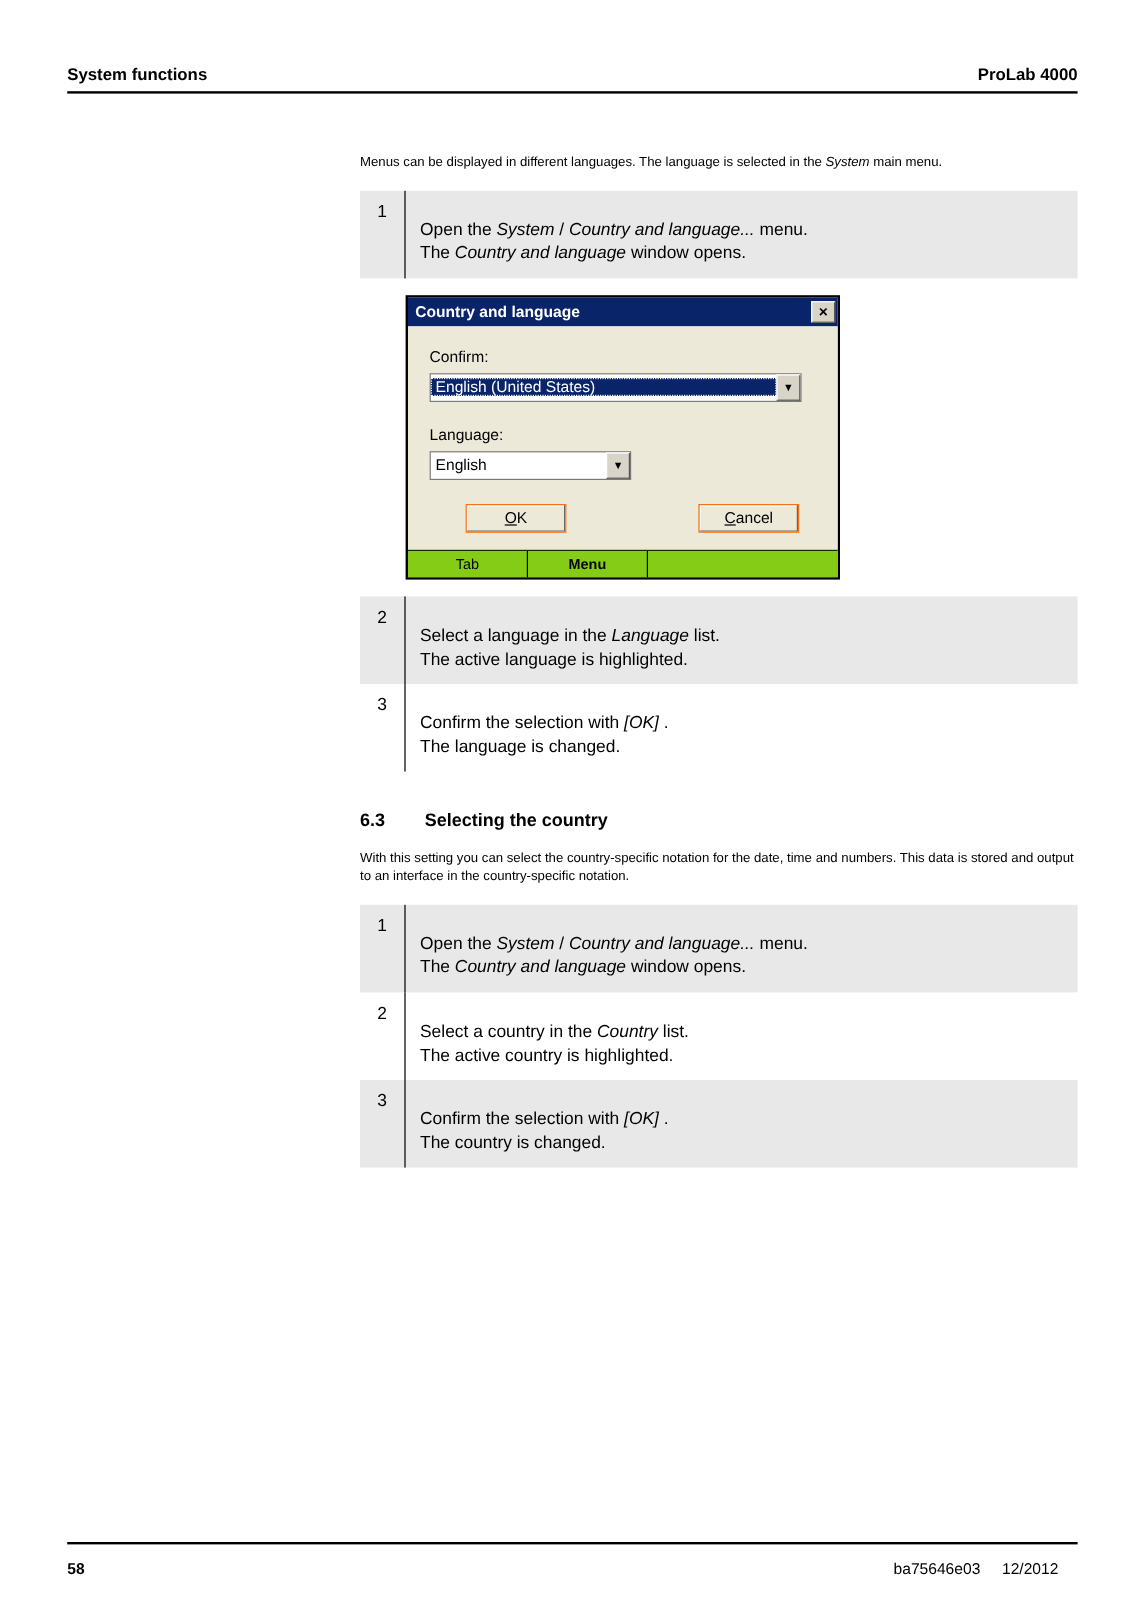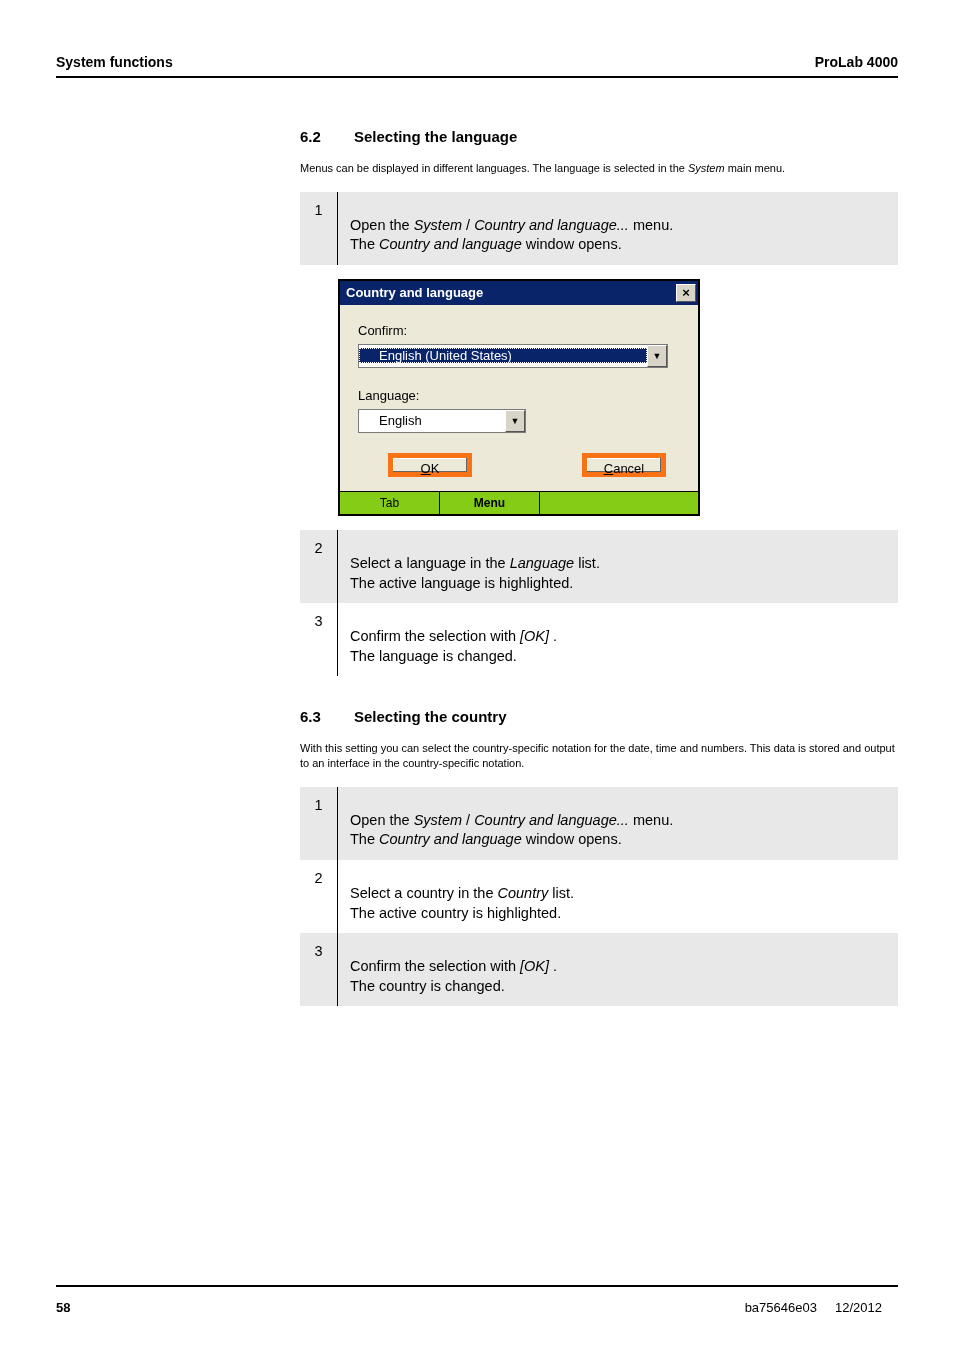--- a/index.html
+++ b/index.html
@@ -104,21 +104,21 @@
     background: #fff;
     border: 1px solid #7a7a7a;
     height: 24px;
     align-items: center;
     margin-bottom: 20px;
   }
   .combo.long { width: 310px; }
   .combo.short { width: 168px; }
   .combo-sel {
     flex: 1;
-    padding: 0 20px;
+    padding: 0 4px;
     font-size: 13px;
     white-space: nowrap;
     overflow: hidden;
   }
   .combo-sel.hilite {
     background: #0a246a;
     color: #fff;
     outline: 1px dotted #fff;
     outline-offset: -1px;
   }
@@ -134,21 +134,21 @@
   }
   .btn-row {
     display: flex;
     gap: 110px;
     margin: 8px 0 8px 30px;
   }
   .win-btn {
     width: 84px;
     height: 24px;
     background: #ece9d8;
-    border: 5px solid #f97316;
+    border: 1px solid #f97316;
     box-shadow: inset -1px -1px #666, inset 1px 1px #fff;
     font-size: 13px;
     text-align: center;
     line-height: 22px;
   }
   .win-btn .ul { text-decoration: underline; }
   .tab-row {
     display: flex;
     border-top: 1.5px solid #000;
     background:#84cc16;
@@ -187,23 +187,20 @@
 <body>
 
 <div class="page">
   <div class="header-row">
     <span>System functions</span>
     <span>ProLab 4000</span>
   </div>
 
   <div class="content">
 
-    <div class="section-heading">
-      <span class="num">6.2</span><span>Selecting the language</span>
-    </div>
     <p class="para">
       <span>Menus can be displayed in different languages. The language is selected in the </span><i>System</i><span> main menu.</span>
     </p>
 
     <div class="step-row shaded">
       <div class="step-num">1</div>
       <div class="step-cell">
         <span>Open the </span><i>System</i><span> / </span><i>Country and language...</i><span> menu.<br>The </span><i>Country and language</i><span> window opens.</span>
       </div>
     </div>

